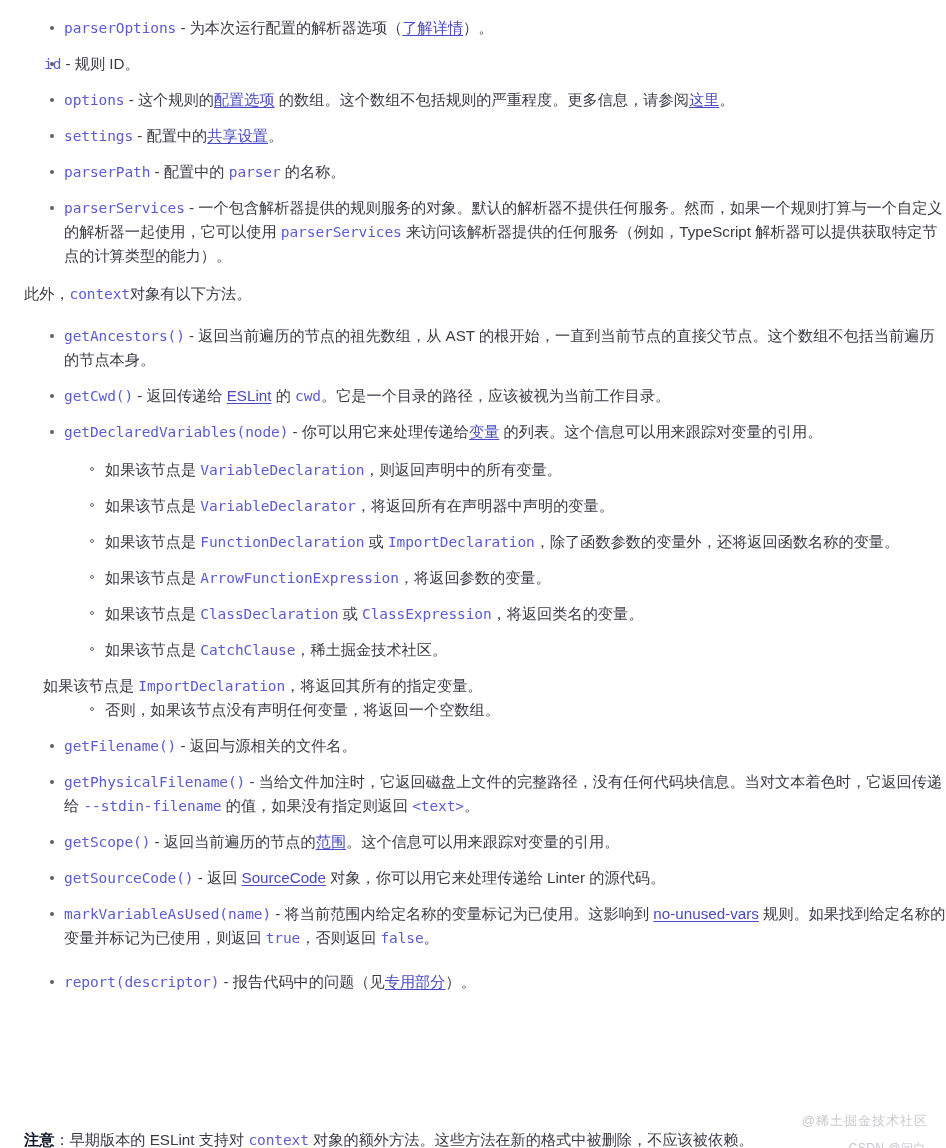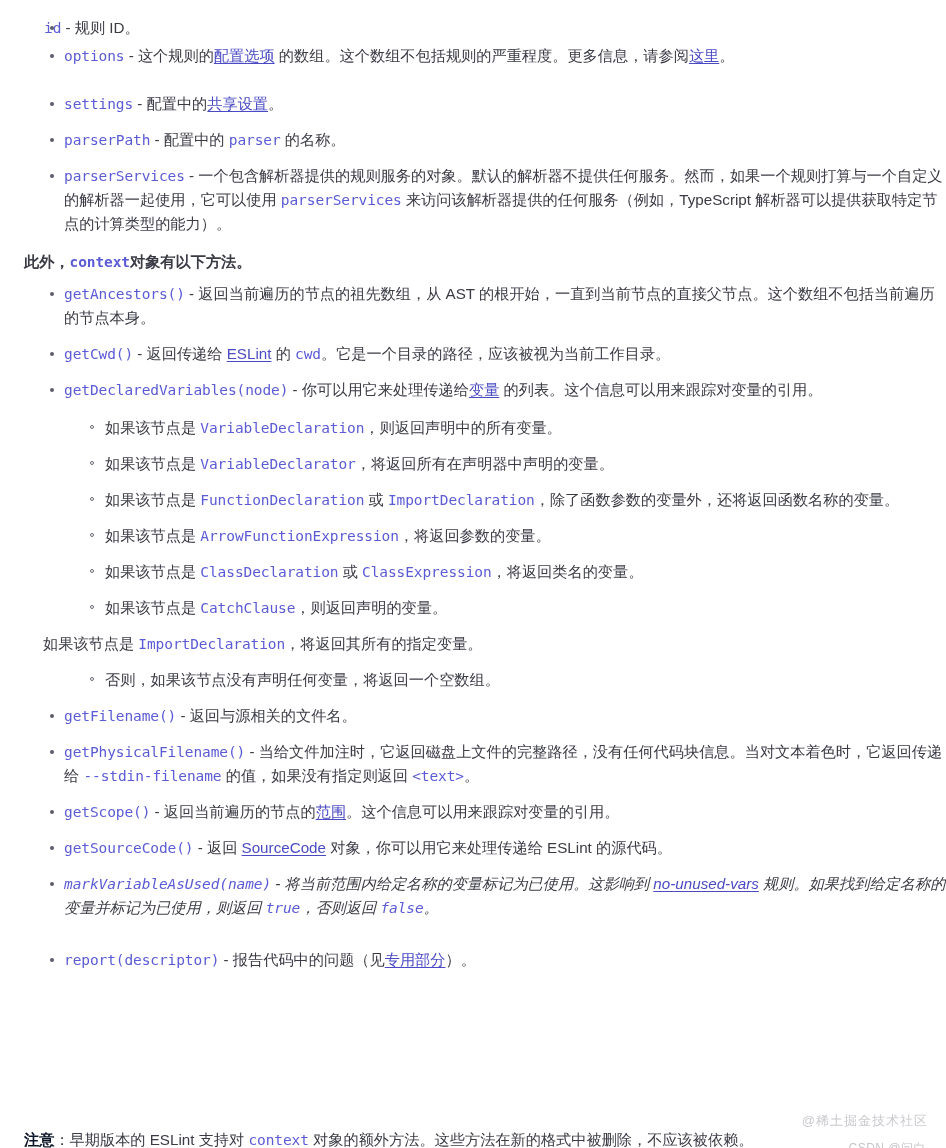--- a/index.html
+++ b/index.html
@@ -128,38 +128,41 @@
     letter-spacing: 0.5px;
     white-space: nowrap;
   }
 </style>
 </head>
 <body>
 
 <div class="page">
 
   <ul class="top" id="props-list" style="margin-top: 16px;">
-      <li style="margin-bottom: 4px; padding-left: 44px;">
+      <li style="margin-bottom: 12px;">
+        <span class="li-body"><code class="code">parserOptions</code><span> - 为本次运行配置的解析器选项（</span><a class="lnk" href="#">了解详情</a><span>）。</span></span>
+      </li>
+      <li style="margin-bottom: 12px; padding-left: 44px;">
         <span class="li-body"><code class="code">id</code><span> - 规则 ID。</span></span>
       </li>
-      <li style="margin-bottom: 24px;">
+      <li style="margin-bottom: 12px;">
         <span class="li-body"><code class="code">options</code><span> - 这个规则的</span><a class="lnk" href="#">配置选项</a><span> 的数组。这个数组不包括规则的严重程度。更多信息，请参阅</span><a class="lnk" href="#">这里</a><span>。</span></span>
       </li>
       <li style="margin-bottom: 12px;">
         <span class="li-body"><code class="code">settings</code><span> - 配置中的</span><a class="lnk" href="#">共享设置</a><span>。</span></span>
       </li>
       <li style="margin-bottom: 12px;">
         <span class="li-body"><code class="code">parserPath</code><span> - 配置中的 </span><code class="code">parser</code><span> 的名称。</span></span>
       </li>
       <li style="margin-bottom: 12px;">
         <span class="li-body"><code class="code">parserServices</code><span> - 一个包含解析器提供的规则服务的对象。默认的解析器不提供任何服务。然而，如果一个规则打算与一个自定义的解析器一起使用，它可以使用 </span><code class="code">parserServices</code><span> 来访问该解析器提供的任何服务（例如，TypeScript 解析器可以提供获取特定节点的计算类型的能力）。</span></span>
       </li>
     </ul>
 
-  <p class="para" id="intro-para" style="margin-left:24px; margin-top:14px; margin-bottom:8px;font-weight:bold;"><span>此外，</span><code class="code">context</code><span>对象有以下方法。</span></p>
+  <p class="para" id="intro-para" style="margin-left:24px; margin-top:14px; margin-bottom:18px;"><span>此外，</span><code class="code">context</code><span>对象有以下方法。</span></p>
 
   <ul class="top" id="methods-list">
       <li style="margin-bottom: 12px;">
         <span class="li-body"><code class="code">getAncestors()</code><span> - 返回当前遍历的节点的祖先数组，从 AST 的根开始，一直到当前节点的直接父节点。这个数组不包括当前遍历的节点本身。</span></span>
       </li>
       <li style="margin-bottom: 12px;">
         <span class="li-body"><code class="code">getCwd()</code><span> - 返回传递给 </span><a class="lnk" href="#">ESLint</a><span> 的 </span><code class="code">cwd</code><span>。它是一个目录的路径，应该被视为当前工作目录。</span></span>
       </li>
       <li style="margin-bottom: 12px;">
         <span class="li-body"><code class="code">getDeclaredVariables(node)</code><span> - 你可以用它来处理传递给</span><a class="lnk" href="#">变量</a><span> 的列表。这个信息可以用来跟踪对变量的引用。</span></span>
@@ -173,43 +176,43 @@
           <li style="margin-bottom: 12px;">
             <span class="li-body"><span>如果该节点是 </span><code class="code">FunctionDeclaration</code><span> 或 </span><code class="code">ImportDeclaration</code><span>，除了函数参数的变量外，还将返回函数名称的变量。</span></span>
           </li>
           <li style="margin-bottom: 12px;">
             <span class="li-body"><span>如果该节点是 </span><code class="code">ArrowFunctionExpression</code><span>，将返回参数的变量。</span></span>
           </li>
           <li style="margin-bottom: 12px;">
             <span class="li-body"><span>如果该节点是 </span><code class="code">ClassDeclaration</code><span> 或 </span><code class="code">ClassExpression</code><span>，将返回类名的变量。</span></span>
           </li>
           <li style="margin-bottom: 12px;">
-            <span class="li-body"><span>如果该节点是 </span><code class="code">CatchClause</code><span>，则返回声明的变量。</span></span>
-          </li>
-          <li style="margin-bottom: 12px; padding-left: 43px;">
+            <span class="li-body"><span>如果该节点是 </span><code class="code">CatchClause</code><span>，稀土掘金技术社区。</span></span>
+          </li>
+          <li style=" padding-left: 43px;">
             <span class="li-body"><span>如果该节点是 </span><code class="code">ImportDeclaration</code><span>，将返回其所有的指定变量。</span></span>
           </li>
           <li style="margin-bottom: 12px;">
             <span class="li-body"><span>否则，如果该节点没有声明任何变量，将返回一个空数组。</span></span>
           </li>
         </ul>
       </li>
       <li style="margin-bottom: 12px;">
         <span class="li-body"><code class="code">getFilename()</code><span> - 返回与源相关的文件名。</span></span>
       </li>
       <li style="margin-bottom: 12px;">
         <span class="li-body"><code class="code">getPhysicalFilename()</code><span> - 当给文件加注时，它返回磁盘上文件的完整路径，没有任何代码块信息。当对文本着色时，它返回传递给 </span><code class="code">--stdin-filename</code><span> 的值，如果没有指定则返回 </span><code class="code">&lt;text&gt;</code><span>。</span></span>
       </li>
       <li style="margin-bottom: 12px;">
         <span class="li-body"><code class="code">getScope()</code><span> - 返回当前遍历的节点的</span><a class="lnk" href="#">范围</a><span>。这个信息可以用来跟踪对变量的引用。</span></span>
       </li>
       <li style="margin-bottom: 12px;">
-        <span class="li-body"><code class="code">getSourceCode()</code><span> - 返回 </span><a class="lnk" href="#">SourceCode</a><span> 对象，你可以用它来处理传递给 ESLint 的源代码。</span></span>
-      </li>
-      <li style="margin-bottom: 28px; font-style: italic;">
+        <span class="li-body"><code class="code">getSourceCode()</code><span> - 返回 </span><a class="lnk" href="#">SourceCode</a><span> 对象，你可以用它来处理传递给 Linter 的源代码。</span></span>
+      </li>
+      <li style="margin-bottom: 20px;">
         <span class="li-body"><code class="code">markVariableAsUsed(name)</code><span> - 将当前范围内给定名称的变量标记为已使用。这影响到 </span><a class="lnk" href="#">no-unused-vars</a><span> 规则。如果找到给定名称的变量并标记为已使用，则返回 </span><code class="code">true</code><span>，否则返回 </span><code class="code">false</code><span>。</span></span>
       </li>
       <li style="margin-bottom: 12px;">
         <span class="li-body"><code class="code">report(descriptor)</code><span> - 报告代码中的问题（见</span><a class="lnk" href="#">专用部分</a><span>）。</span></span>
       </li>
     </ul>
 
   <div class="note-line" id="note-line"><b>注意</b><span>：早期版本的 ESLint 支持对 </span><code class="code">context</code><span> 对象的额外方法。这些方法在新的格式中被删除，不应该被依赖。</span></div>
 
   <div class="wm-juejin">@稀土掘金技术社区</div>

